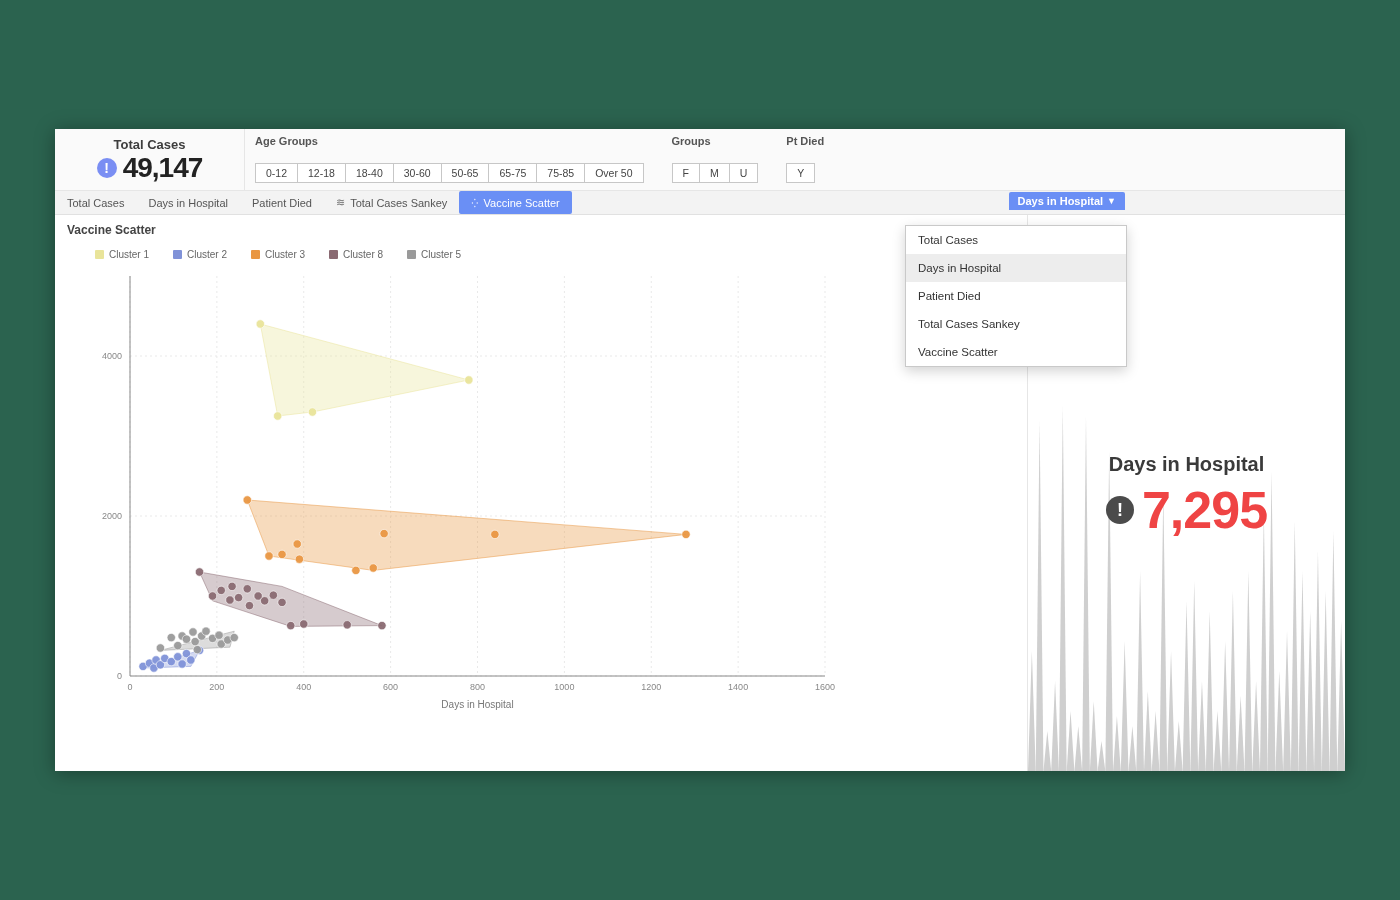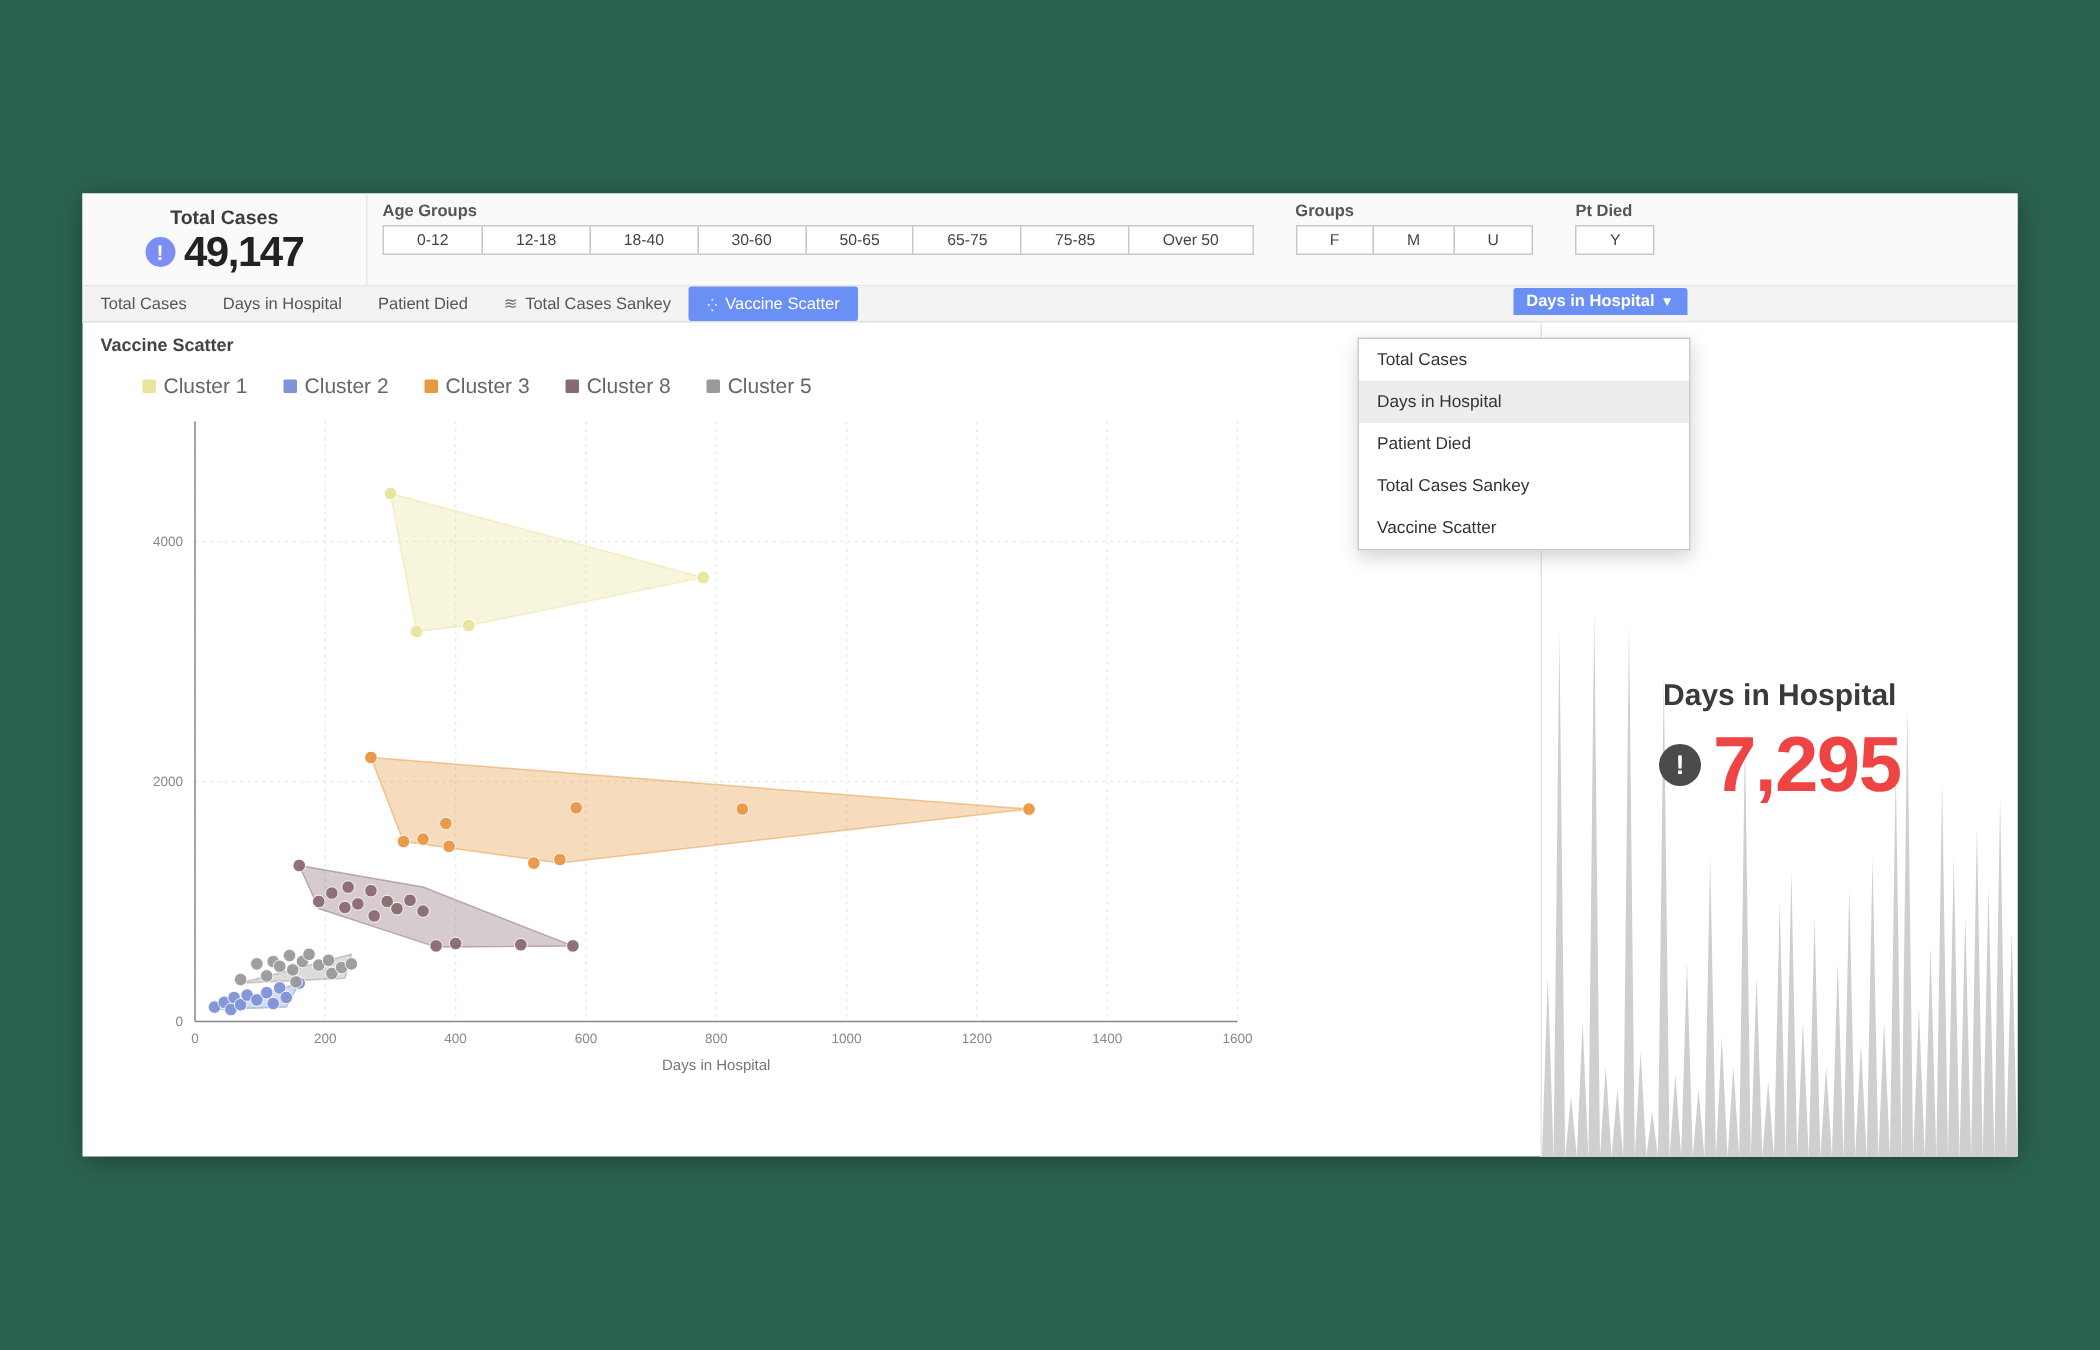--- a/index.html
+++ b/index.html
@@ -52,29 +52,29 @@
   display: flex; align-items: center; justify-content: center;
   font-size: 14px; font-weight: 900;
 }
 .filters {
   flex: 1;
   display: flex;
   align-items: flex-start;
   gap: 28px;
   padding: 6px 10px 4px 10px;
 }
-.filter-group { display: flex; flex-direction: column; gap: 3px; }
+.filter-group { display: flex; flex-direction: column; gap: 16px; }
 .filter-label { font-size: 11px; font-weight: 700; color: #555; }
 .seg { display: flex; }
 .seg button {
   border: 1px solid #c7c7c7;
   background: #fff;
   font-size: 10.5px;
   color: #444;
-  padding: 3px 22px;
+  padding: 3px 10px;
   cursor: pointer;
   margin-left: -1px;
 }
 .seg button:first-child { margin-left: 0; }
 .tabstrip {
   display: flex;
   align-items: center;
   background: #f3f3f3;
   border-bottom: 1px solid #e1e1e1;
   height: 24px;
@@ -121,21 +121,21 @@
 }
 .chart-title {
   font-size: 12px;
   font-weight: 800;
   color: #444;
 }
 .legend {
   display: flex;
   gap: 24px;
   margin: 12px 0 4px 28px;
-  font-size: 14px;
+  font-size: 10px;
   color: #666;
 }
 .legend-item { display: flex; align-items: center; gap: 5px; }
 .sw { width: 9px; height: 9px; border-radius: 1px; }
 .lasso {
   position: absolute;
   right: 14px;
   top: 70px;
   font-size: 16px;
   color: #555;

